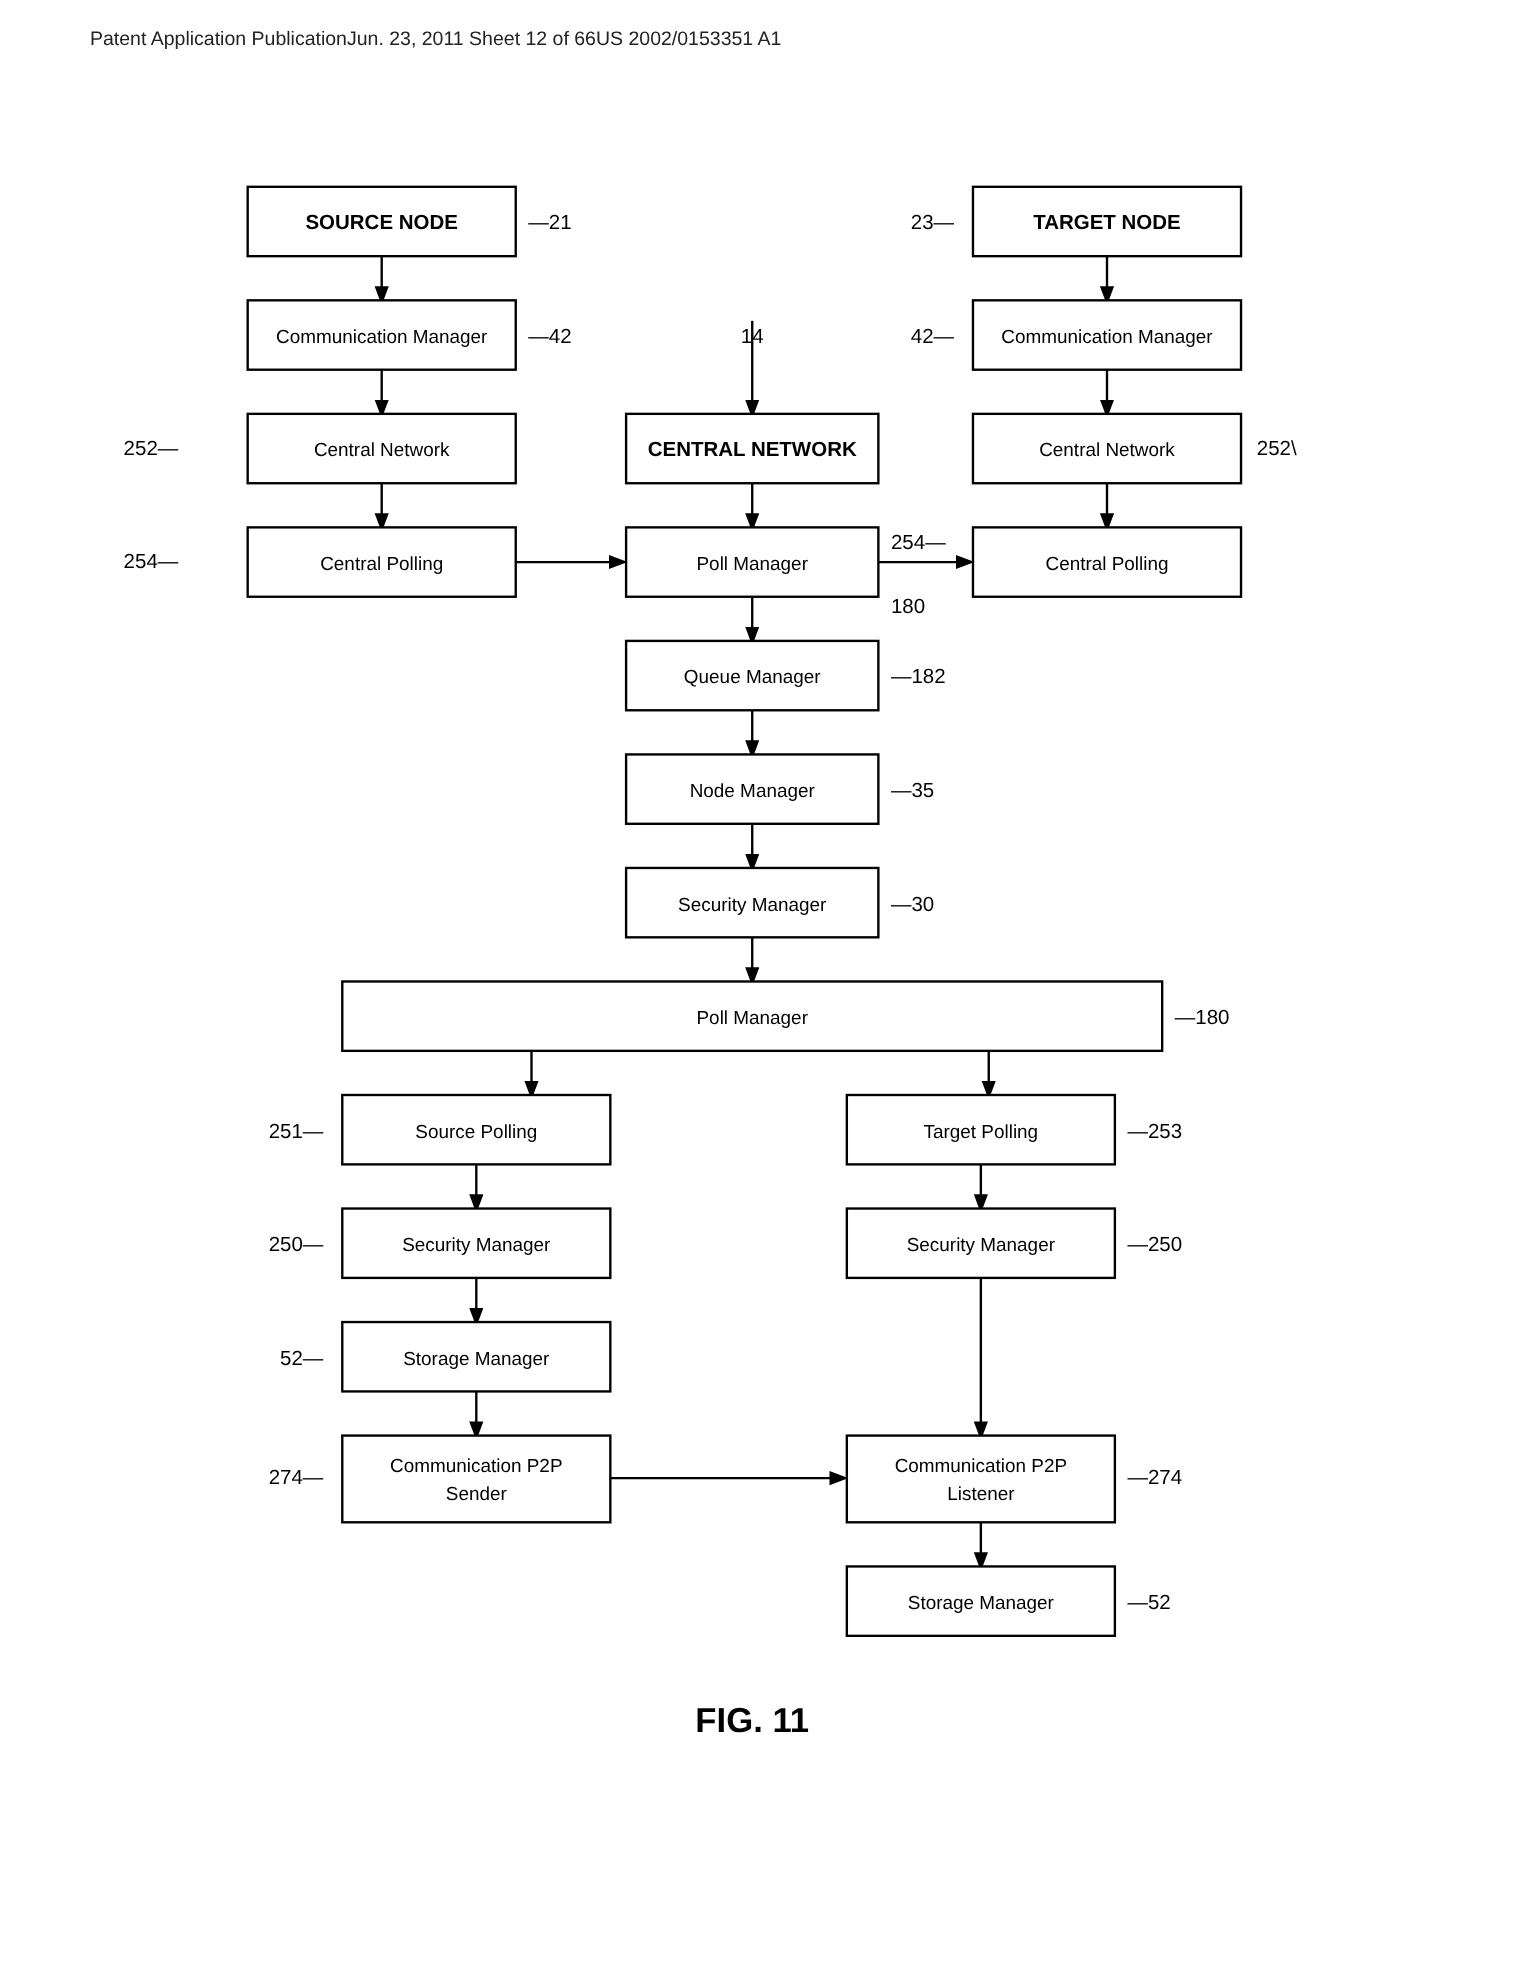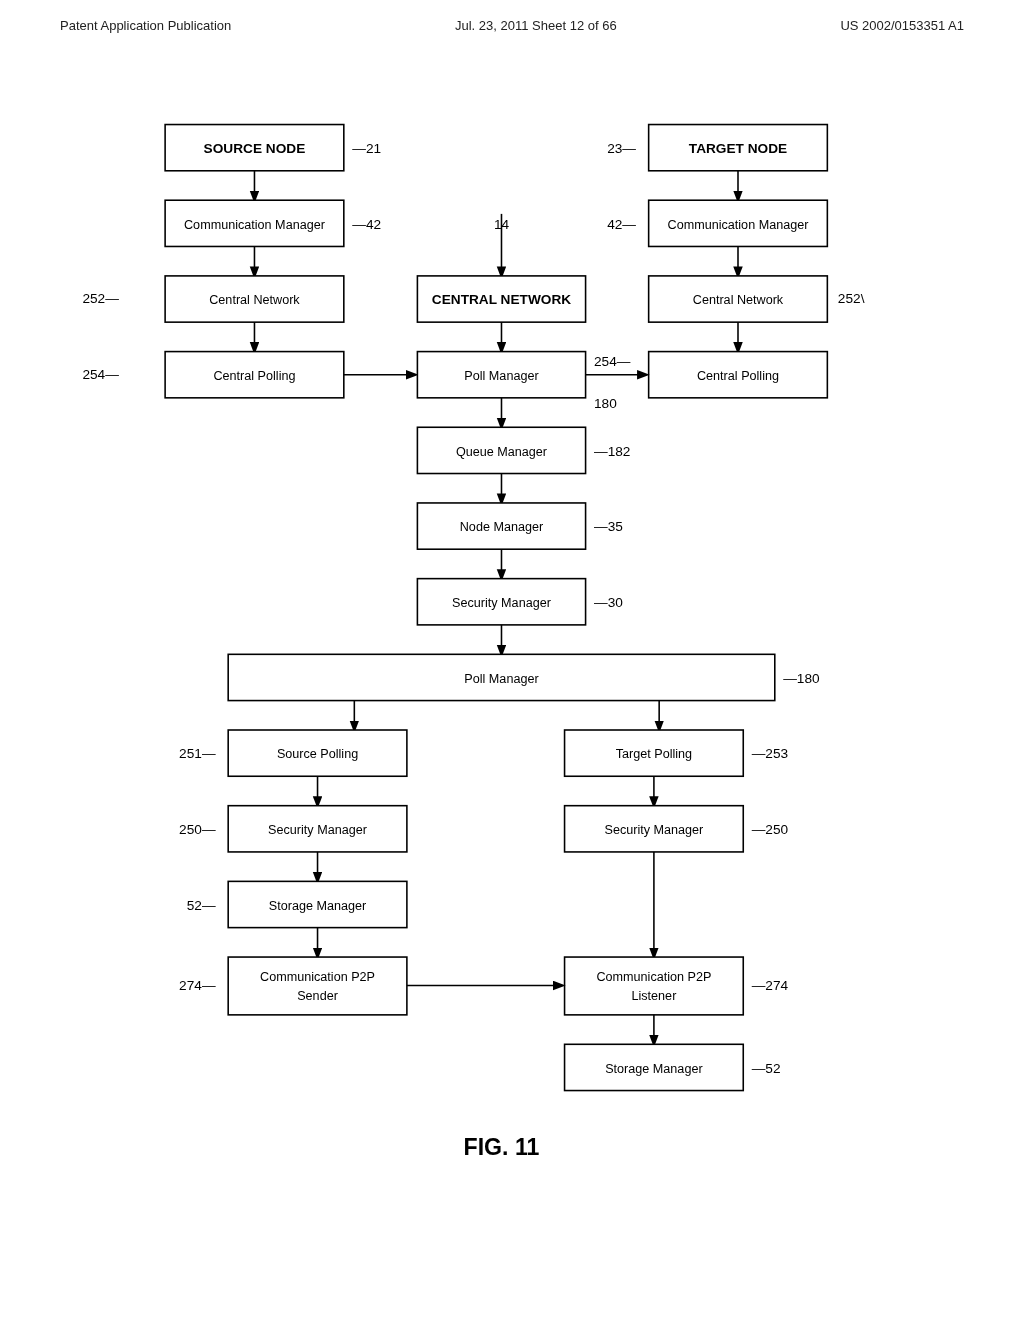--- a/index.html
+++ b/index.html
@@ -7,21 +7,21 @@
       background: #fff;
       font-family: Arial, sans-serif;
       width: 1024px;
       min-height: 1320px;
       position: relative;
       overflow-x: hidden;
     }
 
     .page-header {
       display: flex;
-      justify-content: space-between;
+      justify-content: flex-start;
       padding: 18px 60px 0 60px;
       font-size: 13px;
       color: #222;
     }
 
     .diagram-container {
       position: relative;
       width: 100%;
       padding: 40px 60px;
       margin-top: 20px;
@@ -30,21 +30,21 @@
     .diagram-svg {
       width: 100%;
       display: block;
     }
   </style>
 </head>
 <body>
 
 <div class="page-header">
   <span>Patent Application Publication</span>
-  <span>Jul. 23, 2011  Sheet 12 of 66</span>
+  <span>Jun. 23, 2011  Sheet 12 of 66</span>
   <span>US 2002/0153351 A1</span>
 </div>
 
 <div class="diagram-container">
   <svg class="diagram-svg" viewBox="0 0 860 1160" xmlns="http://www.w3.org/2000/svg" style="font-family: Arial, sans-serif;">
 
     <rect x="100" y="30" width="170" height="44" fill="white" stroke="black" stroke-width="1.5"></rect>
     <text x="185" y="57" text-anchor="middle" font-size="13" font-weight="bold">SOURCE NODE</text>
 
     <text x="278" y="57" text-anchor="start" font-size="13">—21</text>

